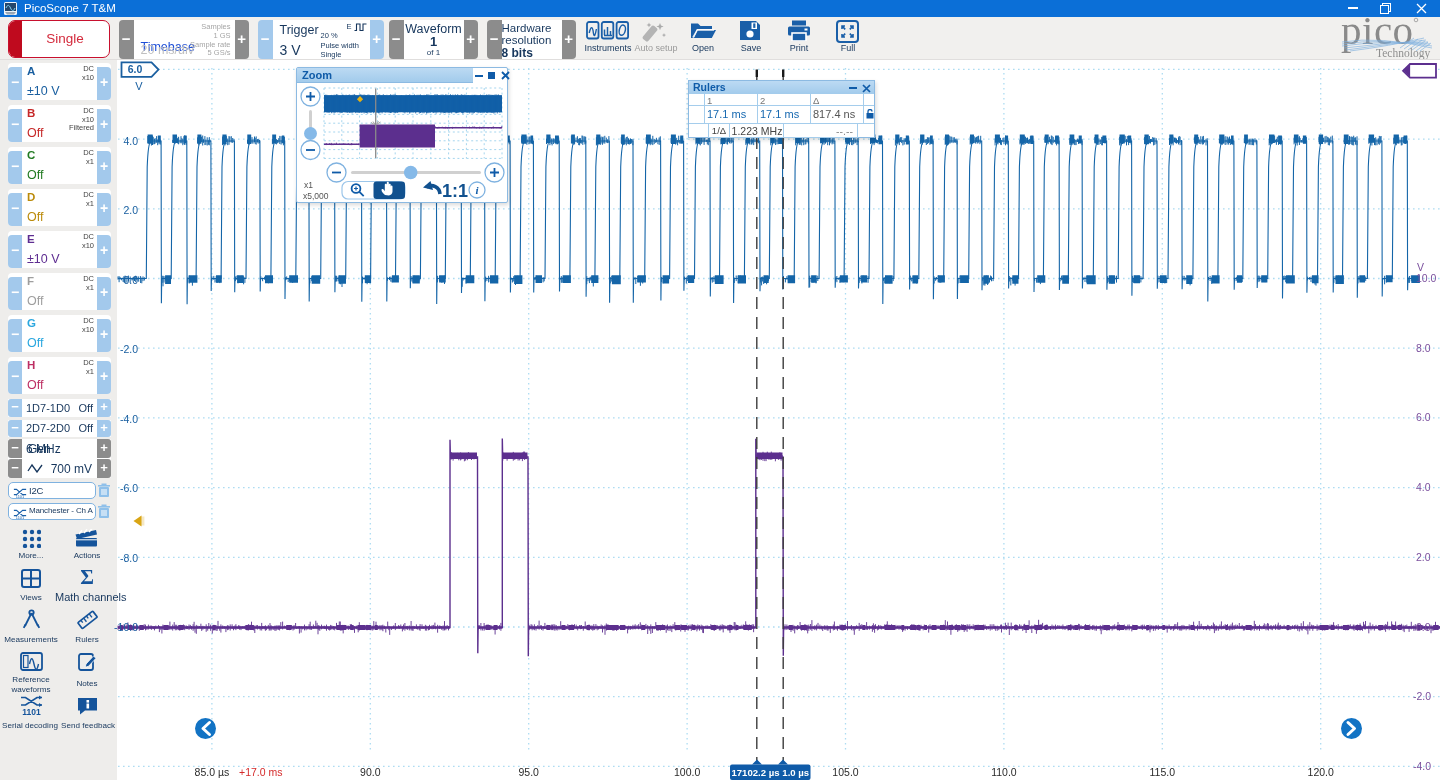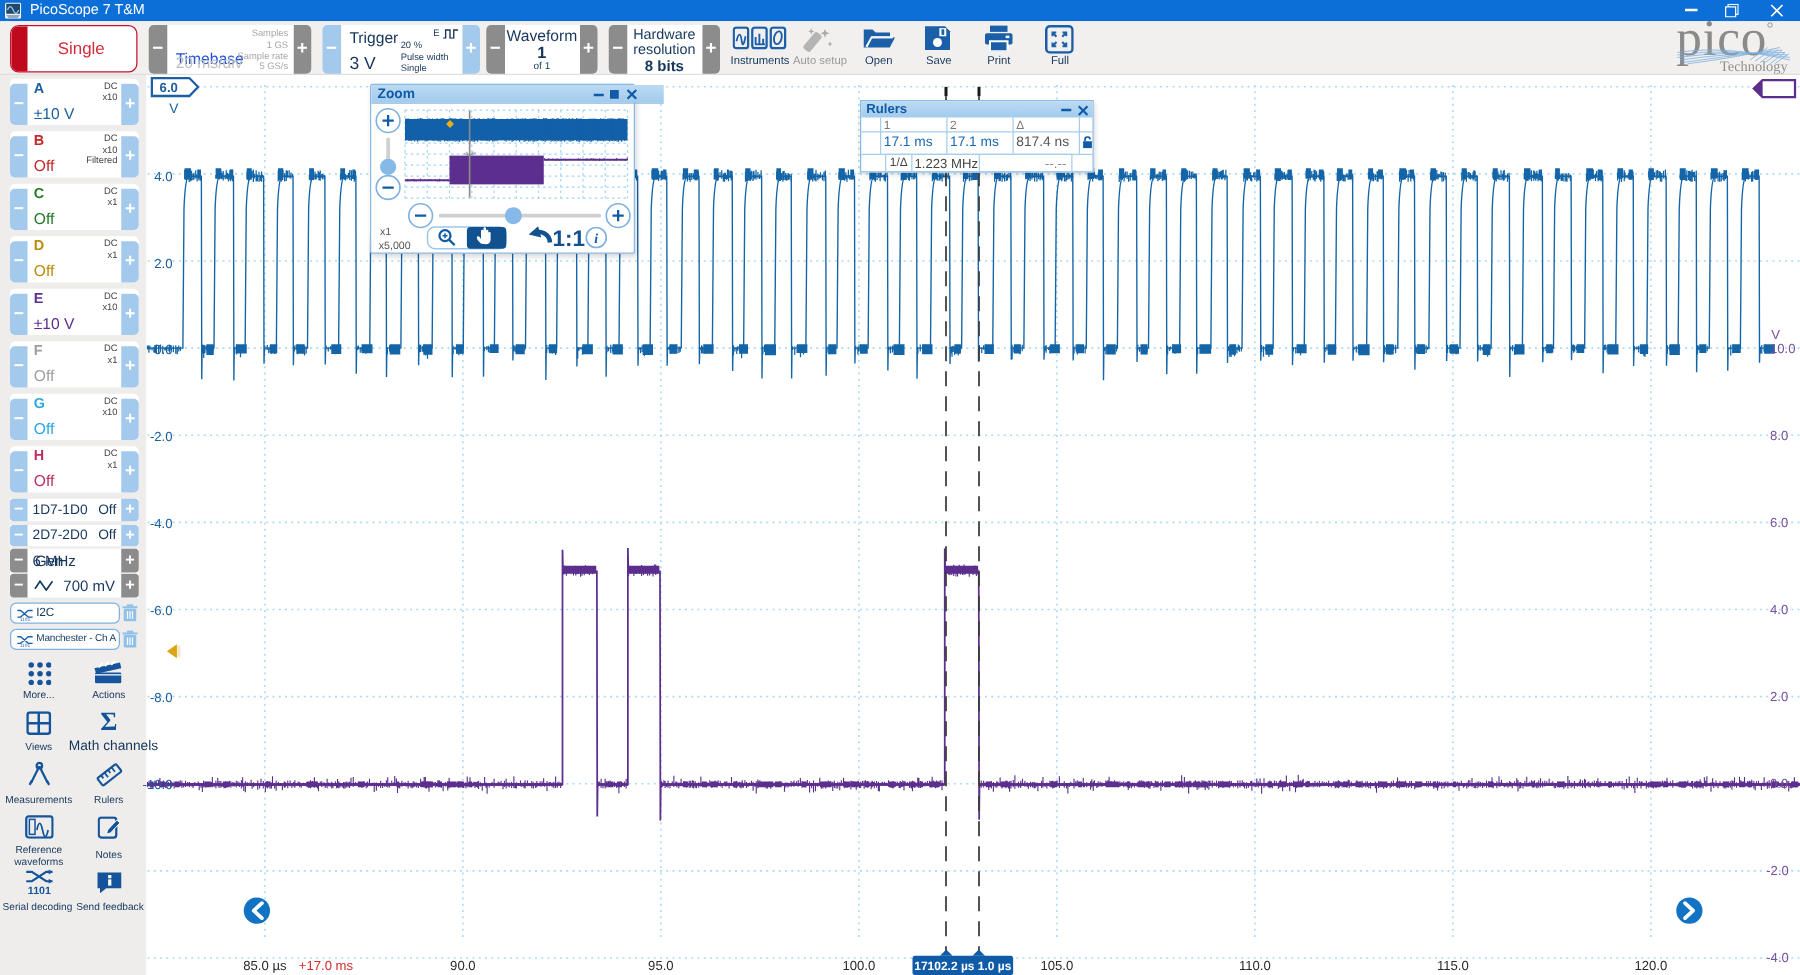--- a/index.html
+++ b/index.html
@@ -111,21 +111,21 @@
   </div>
 <div class="abs" style="left:369.5px;top:20px;width:14.5px;height:39px;background:#a3c9ec;border-radius:0 4px 4px 0;color:#fff;font-size:15px;text-align:center;line-height:37px;font-weight:bold">+</div>
 <div class="abs" style="left:389px;top:20px;width:14.5px;height:39px;background:#8c8c8c;border-radius:4px 0 0 4px;color:#fff;font-size:15px;text-align:center;line-height:37px;font-weight:bold">−</div>
 <div class="abs" style="left:403.5px;top:20px;width:60px;height:39px;background:#fff;text-align:center">
     <div style="font-size:12.5px;color:#16365c;margin-top:2px">Waveform</div>
     <div style="font-size:13px;color:#16365c;font-weight:bold;line-height:12px">1</div>
     <div style="font-size:8px;color:#16365c">of 1</div>
   </div>
 <div class="abs" style="left:463.5px;top:20px;width:14.5px;height:39px;background:#8c8c8c;border-radius:0 4px 4px 0;color:#fff;font-size:15px;text-align:center;line-height:37px;font-weight:bold">+</div>
 <div class="abs" style="left:487px;top:20px;width:14.5px;height:39px;background:#8c8c8c;border-radius:4px 0 0 4px;color:#fff;font-size:15px;text-align:center;line-height:37px;font-weight:bold">−</div>
-<div class="abs" style="left:501.5px;top:20px;width:60px;height:39px;background:#fff;text-align:center">
+<div class="abs" style="left:501.5px;top:20px;width:60px;height:39px;background:#fff;">
     <div style="font-size:11.5px;color:#16365c;line-height:12px;margin-top:2px">Hardware<br>resolution</div>
     <div style="font-size:12px;color:#16365c;font-weight:bold">8 bits</div>
   </div>
 <div class="abs" style="left:561.5px;top:20px;width:14.5px;height:39px;background:#8c8c8c;border-radius:0 4px 4px 0;color:#fff;font-size:15px;text-align:center;line-height:37px;font-weight:bold">+</div>
 <svg class="abs" style="left:586px;top:21px" width="44" height="19">
 <g fill="none" stroke="#1a5fa8" stroke-width="1.8">
 <rect x="1" y="1" width="11.5" height="16.5" rx="2"></rect>
       <rect x="15.8" y="1" width="11.5" height="16.5" rx="2"></rect>
       <rect x="30.6" y="1" width="11.5" height="16.5" rx="2"></rect>
 <path d="M3.2 12c1.6-7 3.4-7 4.2 0 .8 5 2 2 3-4" stroke-width="1.4"></path>
@@ -360,21 +360,21 @@
 <text x="11.5" y="20" font-family="Liberation Sans" font-size="8.5" font-weight="bold" fill="#15549b" text-anchor="middle">1101</text>
   </svg>
 <div class="abs" style="left:-1.0px;top:721px;width:62px;text-align:center;font-size:8.1px;color:#16365c;line-height:9.5px;white-space:nowrap">Serial decoding</div>
 <svg class="abs" style="left:77px;top:697px" width="21" height="18">
 <path d="M1 1h19v12.5H8L3 17.5v-4H1Z" fill="#15549b"></path>
 <rect x="9.5" y="3" width="2.6" height="2.6" fill="#fff"></rect>
     <rect x="9.5" y="6.5" width="2.6" height="5" fill="#fff"></rect>
   </svg>
 <div class="abs" style="left:58.0px;top:721px;width:60px;text-align:center;font-size:8.1px;color:#16365c;line-height:9.5px;white-space:nowrap">Send feedback</div>
 <div class="abs" style="left:296px;top:67px;width:212px;height:136px;background:#fff;border:1.4px solid #8cbae2;border-radius:2px;box-shadow:1px 2px 4px rgba(0,0,0,0.15)">
-<div class="abs" style="left:0;top:0;width:234px;height:14.5px;background:linear-gradient(#bcdaf3,#a2cbec);border-bottom:1px solid #8cbae2">
+<div class="abs" style="left:0;top:0;width:176px;height:14.5px;background:linear-gradient(#bcdaf3,#a2cbec);border-bottom:1px solid #8cbae2">
 <div class="abs" style="left:5px;top:0.5px;font-size:11px;font-weight:bold;color:#0f5ba8">Zoom</div>
 <div class="abs" style="left:178px;top:6.5px;width:8px;height:2px;background:#0f5ba8"></div>
 <div class="abs" style="left:191px;top:3.5px;width:7px;height:7px;background:#0f5ba8"></div>
 <svg class="abs" style="left:203.5px;top:3px" width="9" height="9">
         <path d="M1 1l7 7M8 1l-7 7" stroke="#0f5ba8" stroke-width="1.8"></path>
       </svg>
 </div>
 <svg class="abs" style="left:0;top:14.5px" width="209" height="120" viewBox="0 0 209 120">
       <g stroke="#7fb2e0" fill="#fff" stroke-width="1.3">
         <circle cx="13.5" cy="13.5" r="9.5"></circle>

